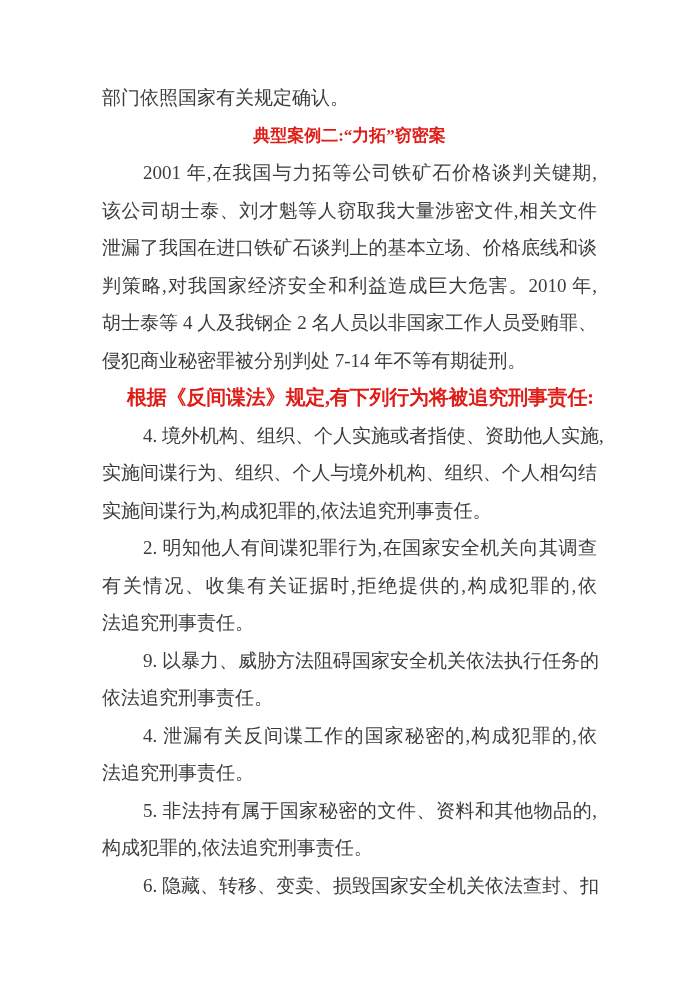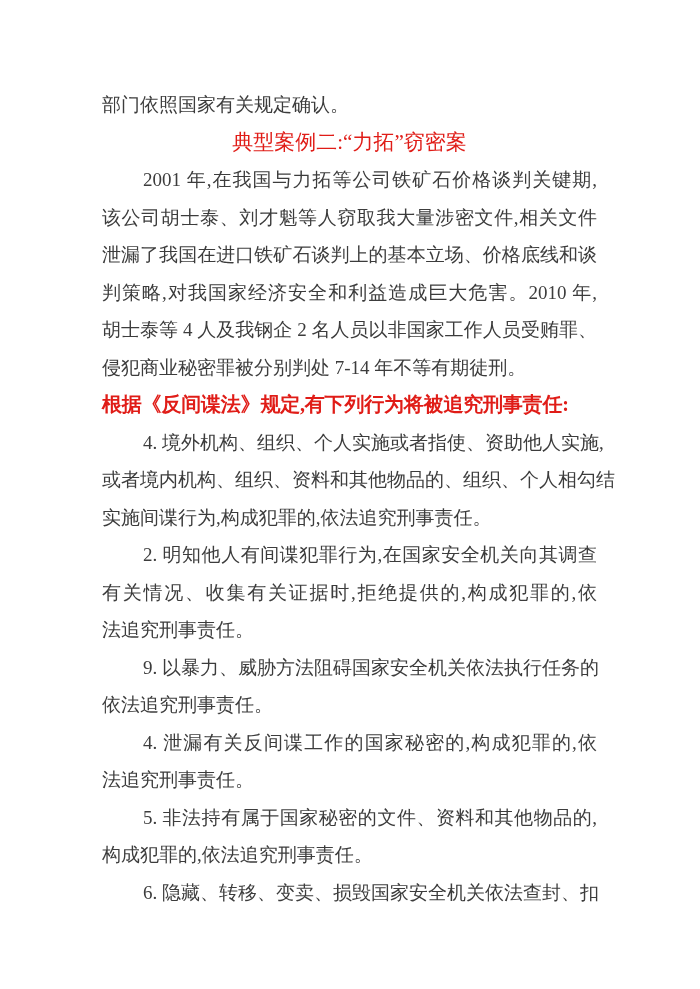--- a/index.html
+++ b/index.html
@@ -12,52 +12,53 @@
   }
   .page {
     position: relative;
     width: 700px;
     height: 989px;
     background: var(--page-bg, #ffffff);
   }
   .content {
     position: absolute;
     left: 102px;
-    top: 86px;
+    top: 79px;
     width: 495px;
     font-family: "Liberation Serif", "DejaVu Serif", serif;
     font-size: 19px;
     color: var(--body-text, #3c3c3c);
   }
   .line {
     height: 37.5px;
     line-height: 37.5px;
     white-space: nowrap;
     text-align: justify;
     text-align-last: left;
   }
   .fill {
     text-align-last: justify;
   }
   .indent {
     text-indent: 41px;
   }
   .title {
-    font-size: 21px;
-    font-weight: normal;
+    font-size: 17px;
+    font-weight: bold;
     color: var(--accent-red, #e01c17);
     text-align: right;
     text-align-last: center;
     text-indent: 0;
   }
   .law {
     font-size: 20px;
     font-weight: bold;
     color: var(--accent-red, #e01c17);
     letter-spacing: -0.2px;
+    margin-left: 25px;
   }
 </style>
 </head>
 <body>
 
 <div class="page">
   <div class="content">
 
     <div class="line">部门依照国家有关规定确认。</div>
 
@@ -66,21 +67,21 @@
     <div class="line indent fill">2001 年,在我国与力拓等公司铁矿石价格谈判关键期,</div>
     <div class="line fill">该公司胡士泰、刘才魁等人窃取我大量涉密文件,相关文件</div>
     <div class="line fill">泄漏了我国在进口铁矿石谈判上的基本立场、价格底线和谈</div>
     <div class="line fill">判策略,对我国家经济安全和利益造成巨大危害。2010 年,</div>
     <div class="line fill">胡士泰等 4 人及我钢企 2 名人员以非国家工作人员受贿罪、</div>
     <div class="line">侵犯商业秘密罪被分别判处 7-14 年不等有期徒刑。</div>
 
     <div class="line law">根据《反间谍法》规定,有下列行为将被追究刑事责任:</div>
 
     <div class="line indent fill">4. 境外机构、组织、个人实施或者指使、资助他人实施,</div>
-    <div class="line fill">或者境内机构、组织、资料和其他物品的、组织、个人相勾结</div>
+    <div class="line fill">实施间谍行为、组织、个人与境外机构、组织、个人相勾结</div>
     <div class="line">实施间谍行为,构成犯罪的,依法追究刑事责任。</div>
     <div class="line indent fill">2. 明知他人有间谍犯罪行为,在国家安全机关向其调查</div>
     <div class="line fill">有关情况、收集有关证据时,拒绝提供的,构成犯罪的,依</div>
     <div class="line">法追究刑事责任。</div>
     <div class="line indent fill">9. 以暴力、威胁方法阻碍国家安全机关依法执行任务的</div>
     <div class="line">依法追究刑事责任。</div>
     <div class="line indent fill">4. 泄漏有关反间谍工作的国家秘密的,构成犯罪的,依</div>
     <div class="line">法追究刑事责任。</div>
     <div class="line indent fill">5. 非法持有属于国家秘密的文件、资料和其他物品的,</div>
     <div class="line">构成犯罪的,依法追究刑事责任。</div>

